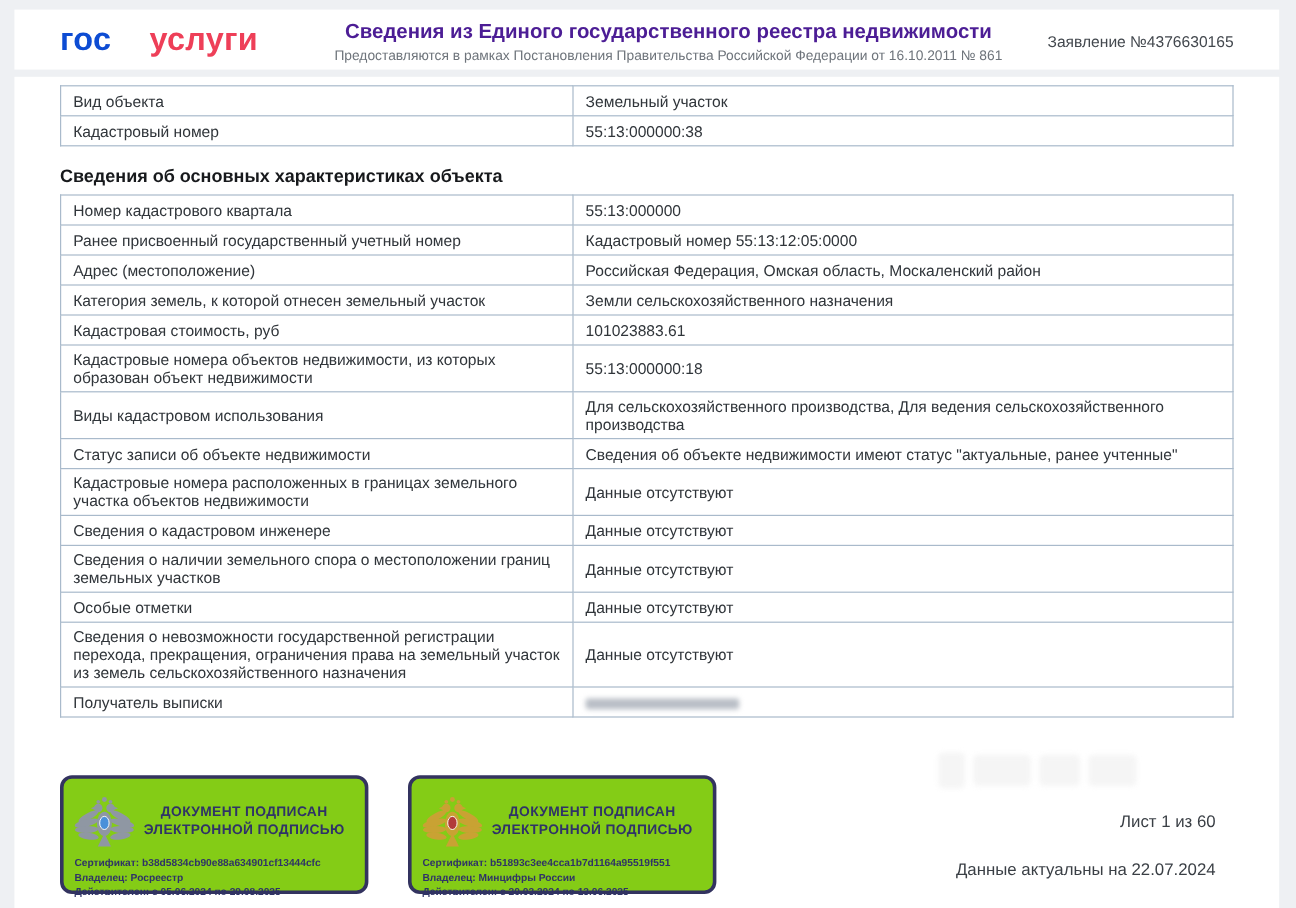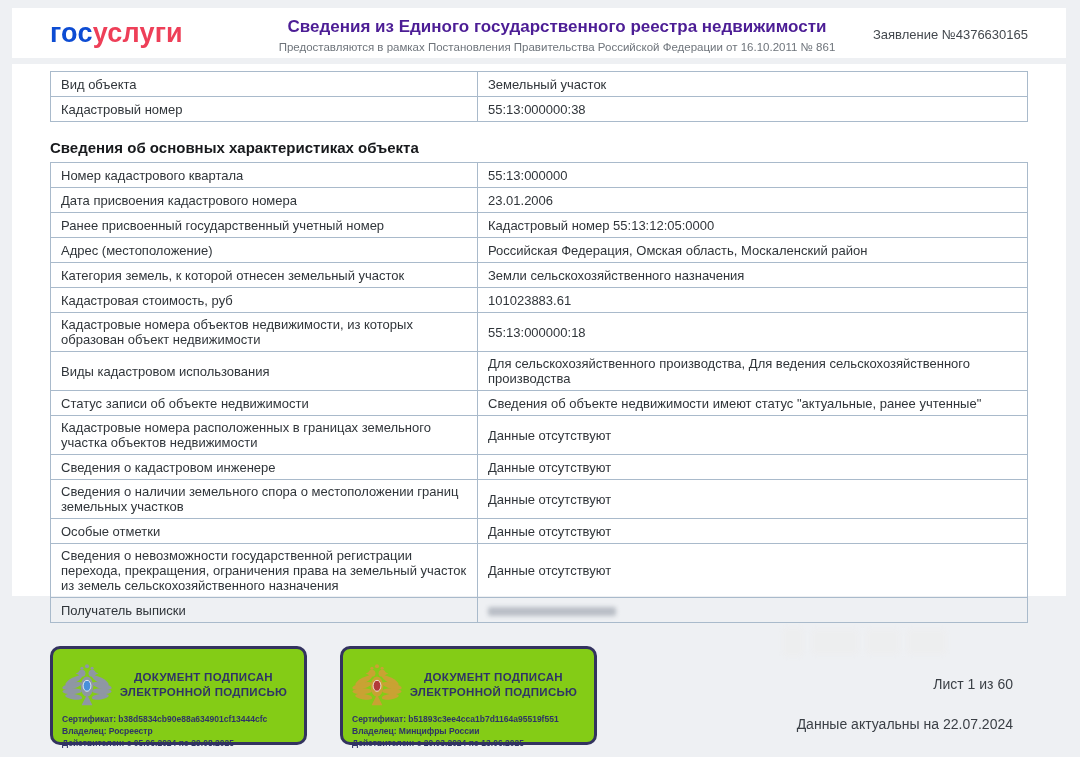--- a/index.html
+++ b/index.html
@@ -6,26 +6,26 @@
   html,body { width:1080px; height:757px; }
   body {
     font-family:"Liberation Sans", sans-serif;
     background:#eef0f3;
     position:relative;
     overflow:hidden;
     color:#30353a;
   }
   .card { position:absolute; background:#ffffff; }
   .header-card { left:12px; top:8px; width:1054px; height:50px; }
-  .content-card { left:12px; top:64px; width:1054px; height:532px; }
+  .content-card { left:12px; top:64px; width:1054px; height:693px; }
 
   
   .logo { position:absolute; left:38px; top:10px; font-size:27px; font-weight:bold; letter-spacing:0.2px; }
   .logo .p1 { color:#0d4cd3; }
-  .logo .p2 { color:#ee3f58; }
+  .logo .p2 { color:#ee3f58;margin-left:32px; }
   .header-center { position:absolute; left:200px; top:9px; width:690px; text-align:center; }
   .doc-title { font-size:17px; font-weight:bold; color:#4c1d95; }
   .doc-subtitle { font-size:11.5px; color:#6e747b; margin-top:4px; }
   .application-number { position:absolute; right:38px; top:19px; font-size:13px; color:#43484e; }
 
   
   .reg-table { border-collapse:collapse; margin-left:38px; width:978px; table-layout:fixed; }
   .reg-table td { border:1px solid #a9bacb; font-size:13px; line-height:15px; padding:4px 10px; vertical-align:middle; color:#30353a; }
   .reg-table td.label-cell { width:427px; }
   .reg-table tr { height:25px; }
@@ -83,24 +83,20 @@
       </tbody>
   </table>
 
   <div class="section-title">Сведения об основных характеристиках объекта</div>
 
   <table class="reg-table main-table">
     <tbody>
         <tr>
           <td class="label-cell">Номер кадастрового квартала</td>
           <td class="value-cell">55:13:000000</td>
-        </tr>
-        <tr>
-          <td class="label-cell">Дата присвоения кадастрового номера</td>
-          <td class="value-cell">23.01.2006</td>
         </tr>
         <tr>
           <td class="label-cell">Ранее присвоенный государственный учетный номер</td>
           <td class="value-cell">Кадастровый номер 55:13:12:05:0000</td>
         </tr>
         <tr>
           <td class="label-cell">Адрес (местоположение)</td>
           <td class="value-cell">Российская Федерация, Омская область, Москаленский район</td>
         </tr>
         <tr>

